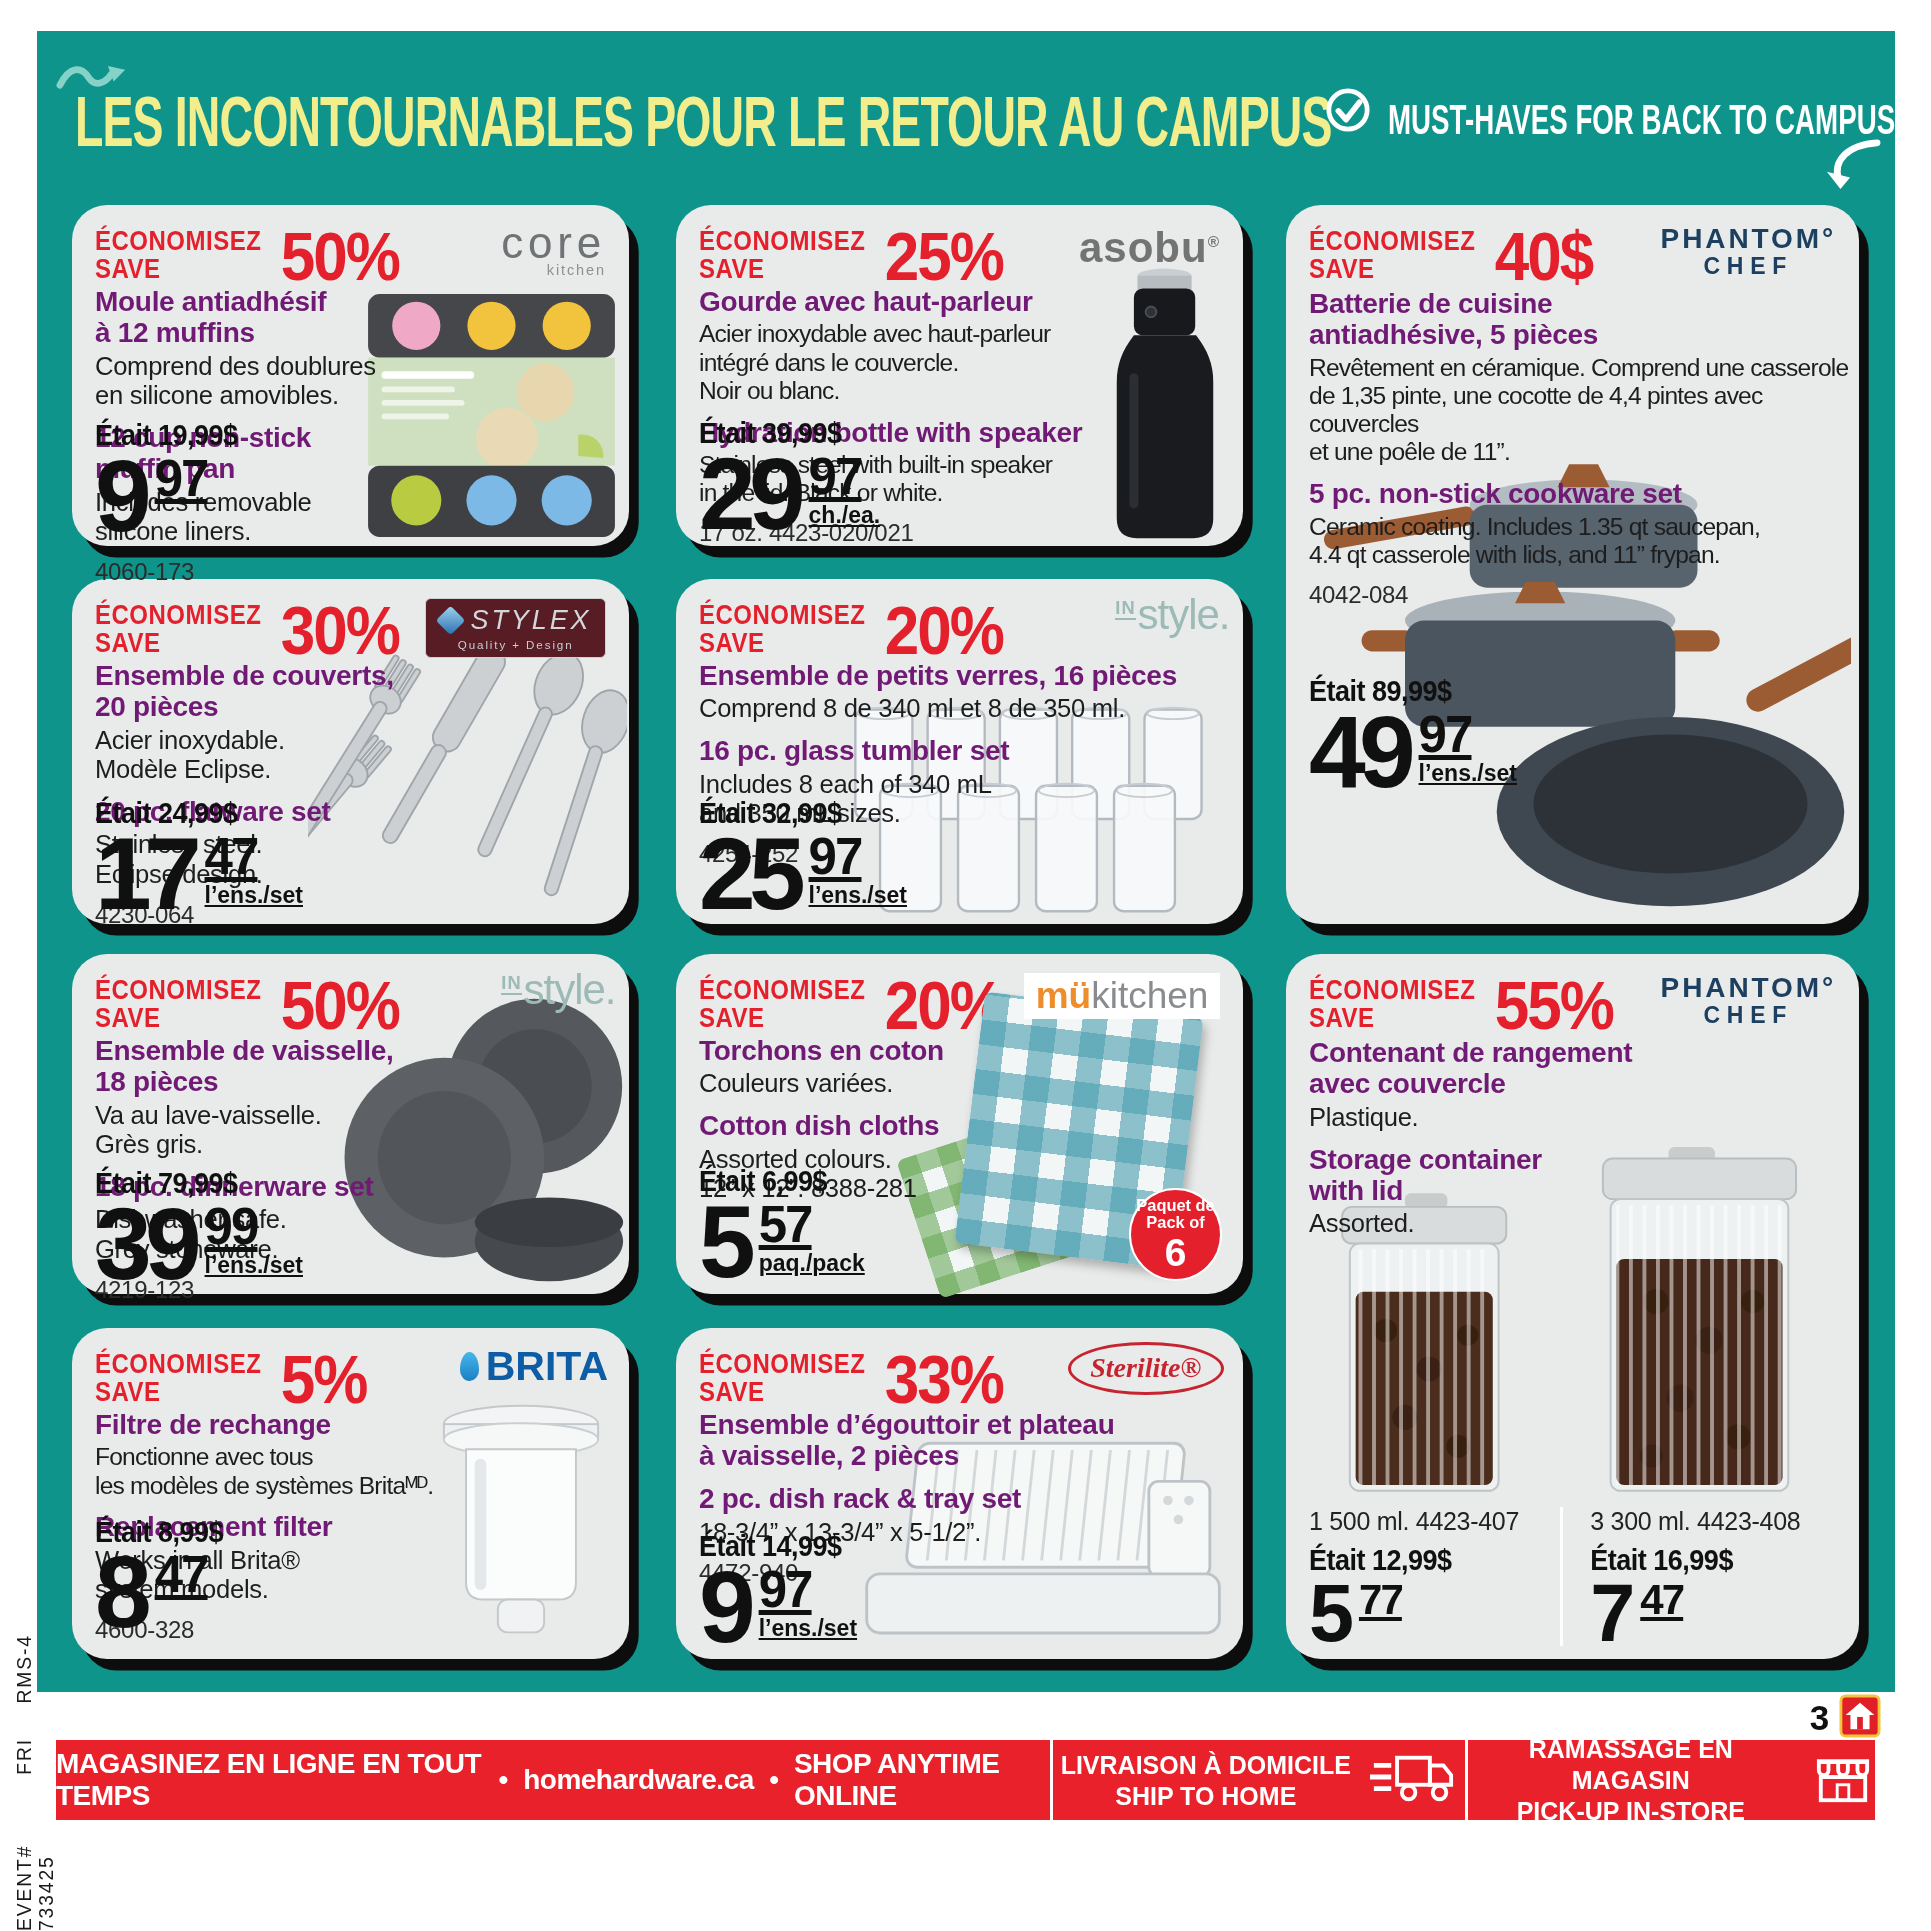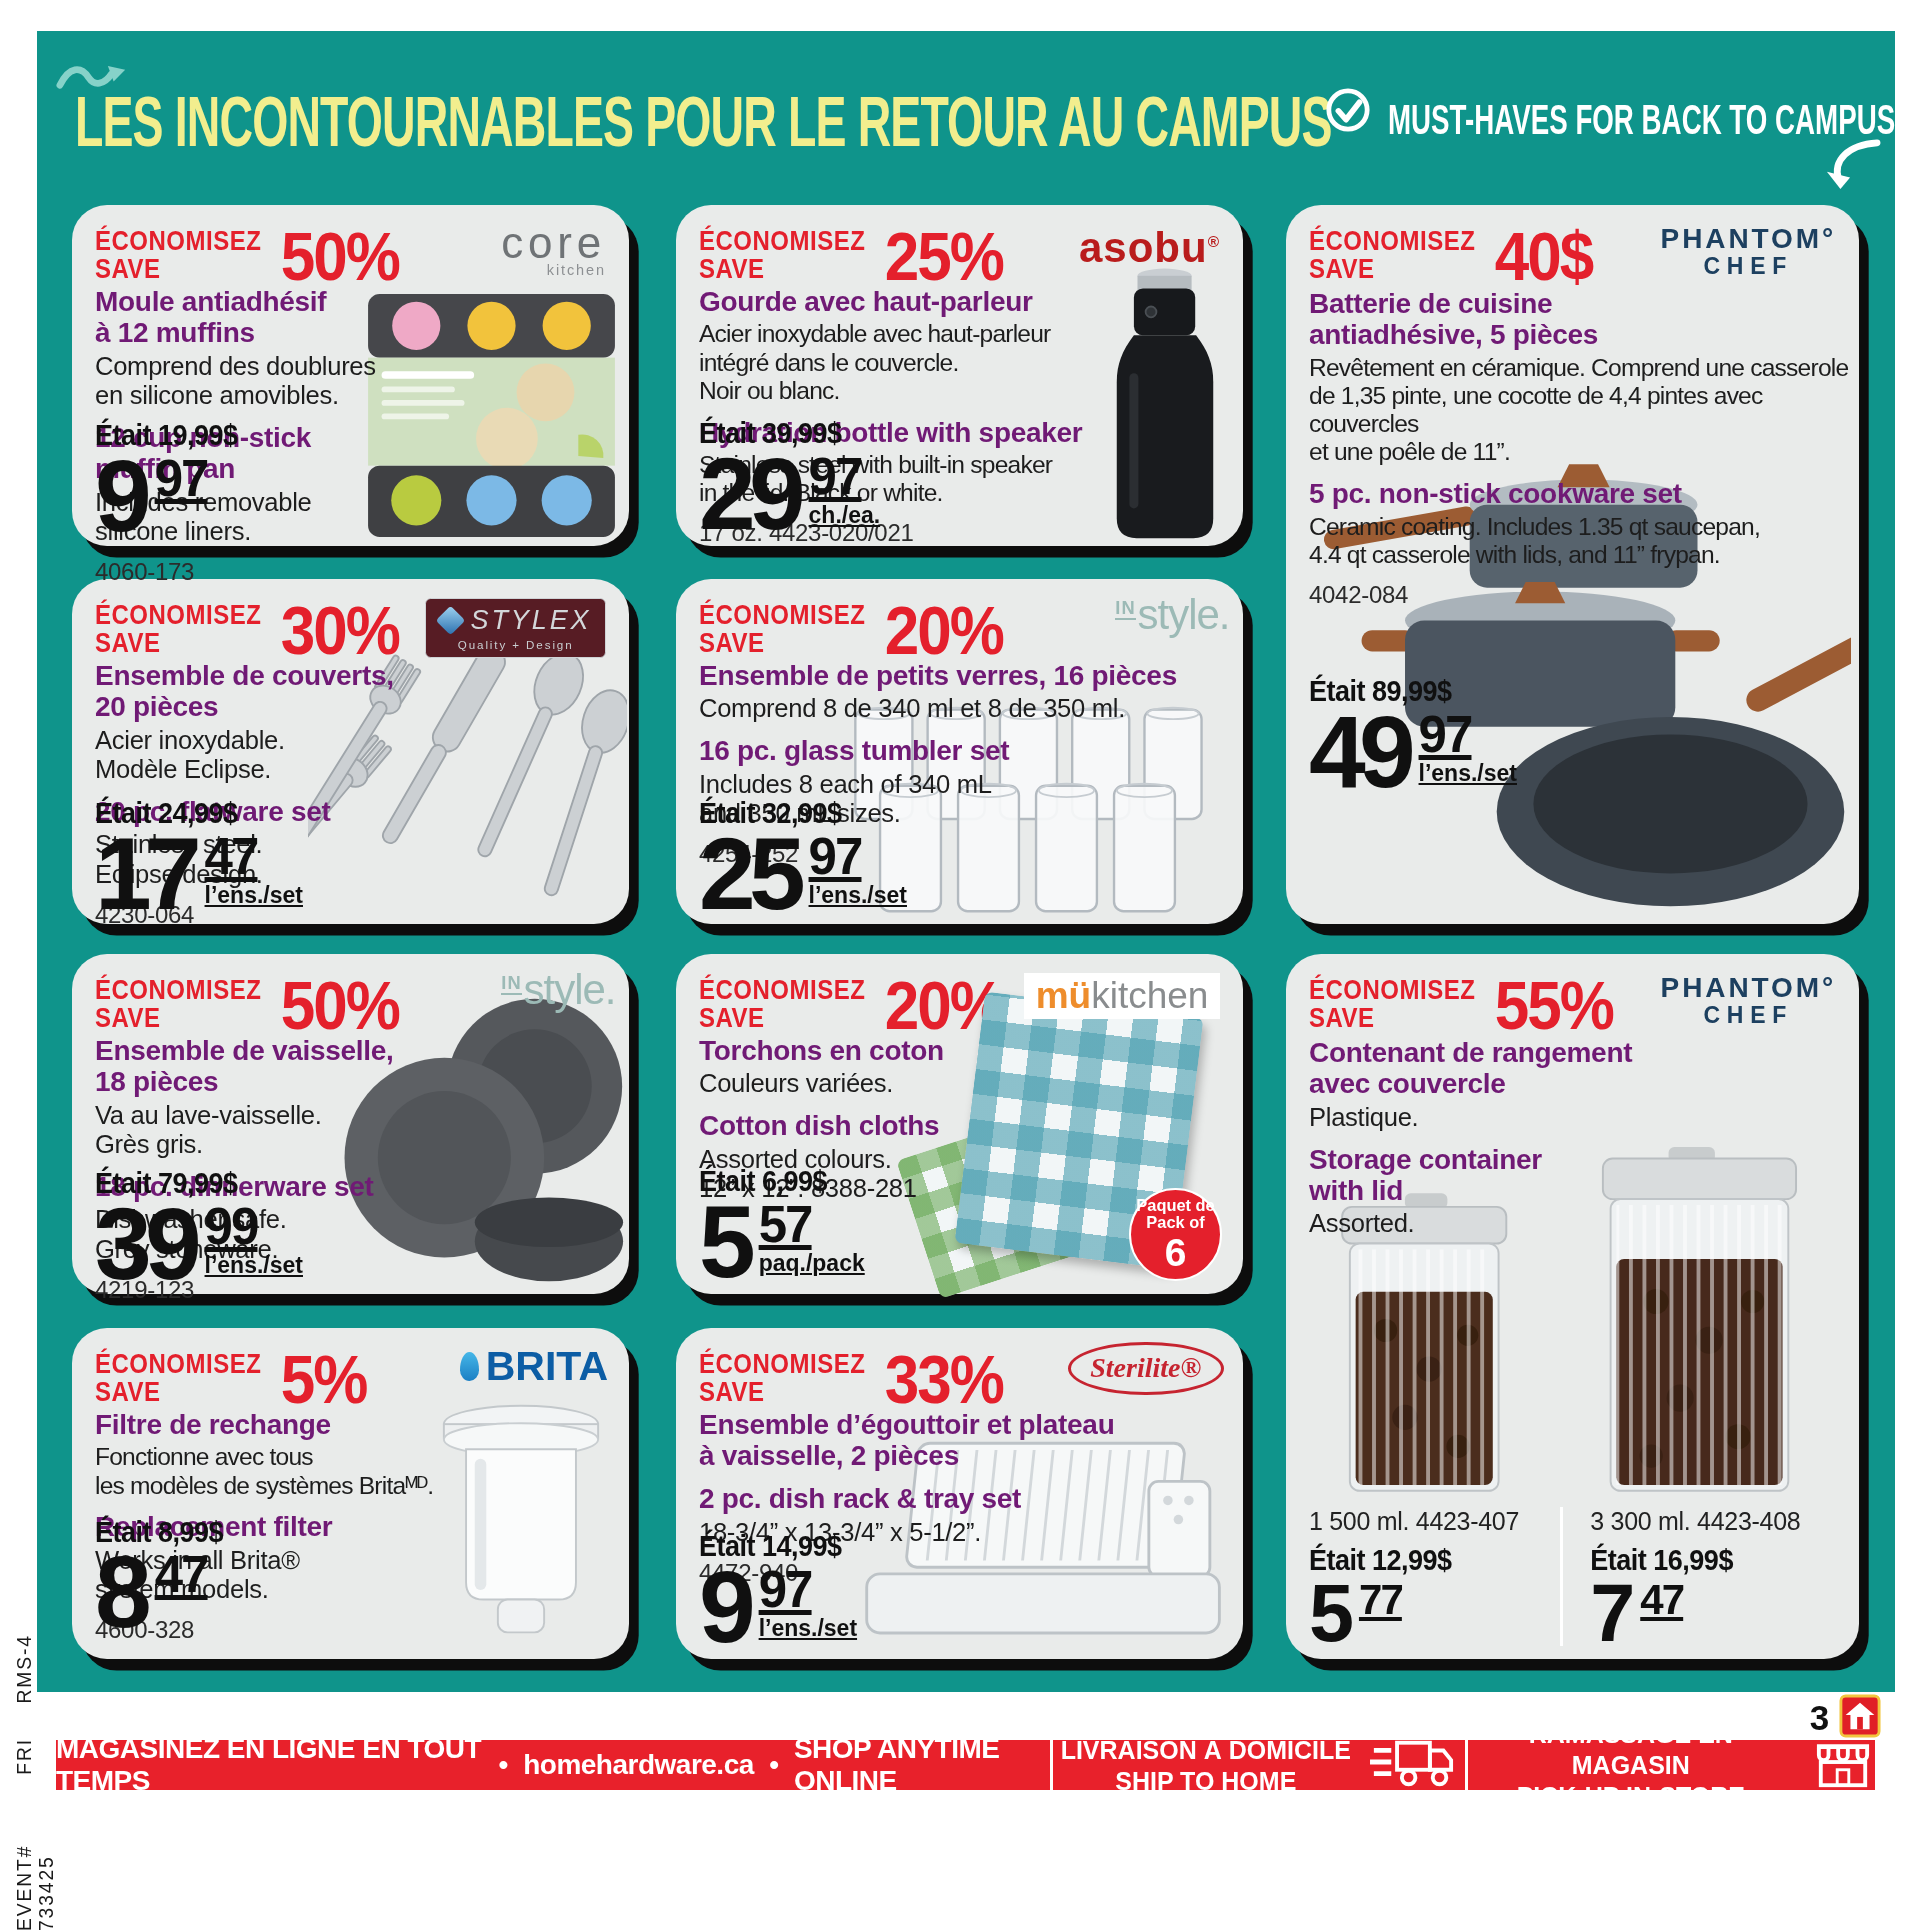--- a/index.html
+++ b/index.html
@@ -46,21 +46,21 @@
   .variants { position:absolute; left:23px; right:17.4px; bottom:13.5px; display:flex; z-index:4; color:#101010; }
   .variant { flex:1 1 0; }
   .variant.second { border-left:3.9px solid #ffffff; padding-left:27px; }
   .v-size { font-size:25px; color:#222222; margin-bottom:11.6px; letter-spacing:-0.3px; }
 
   
   .brand { position:absolute; top:19.3px; right:23px; z-index:2; }
   .brand-core { text-align:right; color:#6f7376; line-height:.85; }
   .core-main { font-size:44px; letter-spacing:4.8px; }
   .core-sub { display:block; font-size:14.5px; letter-spacing:1.9px; color:#8d9093; margin-top:1.9px; }
-  .brand-asobu { color:#b91c1c; font-size:42px; font-weight:bold; letter-spacing:1px; }
+  .brand-asobu { color:#737373; font-size:42px; font-weight:bold; letter-spacing:1px; }
   .brand-asobu sup { font-size:15.4px; }
   .brand-phantom { text-align:center; color:#1d4060; font-weight:bold; line-height:1.05; }
   .ph1 { font-size:28px; letter-spacing:2.9px; display:block; }
   .ph2 { font-size:23px; letter-spacing:6.8px; display:block; }
   .brand-stylex { background:#571c24; border:1.9px solid #cfd3d6; border-radius:5.8px; padding:5.8px 13.5px; text-align:center; }
   .stylex-row { display:flex; align-items:center; gap:9.7px; justify-content:center; }
   .stylex-diamond { display:inline-block; width:21px; height:21px; border-radius:3.9px;
                     background:linear-gradient(135deg,#9fd3f0,#2a6fae); transform:rotate(45deg); }
   .stylex-main { color:#d3d7da; font-size:27px; font-weight:normal; letter-spacing:2.9px; font-style:italic; }
   .stylex-sub { color:#c9ced1; font-size:11.6px; letter-spacing:1.9px; margin-top:1.9px; display:block; }
@@ -86,21 +86,21 @@
     box-shadow:3.9px 5.8px 9.7px rgba(0,0,0,.25); }
   .pack-badge { position:absolute; right:21px; top:234px; width:93px; height:93px; border-radius:50%;
     background:#e4202c; border:2.9px solid #ffffff; color:#ffffff; display:flex; flex-direction:column;
     align-items:center; justify-content:center; text-align:center; font-weight:bold; line-height:1; z-index:5; }
   .pb-line { font-size:16.4px; }
   .pb-qty { font-size:39px; margin-top:2.9px; }
 
   
   .pageno { position:absolute; top:1694px; right:50px; display:flex; align-items:center; gap:9.7px; }
   .pnum { font-size:35px; font-weight:bold; color:#111111; }
-  .redbar { position:absolute; left:56px; top:1740px; width:1819px; height:50px; background:#e8212b;
+  .redbar { position:absolute; left:56px; top:1740px; width:1819px; height:80px; background:#e8212b;
             display:flex; align-items:stretch; color:#ffffff; }
   .fs { display:flex; align-items:center; justify-content:center; }
   .fs1 { flex:0 0 997px; gap:15.4px; font-size:28px; font-weight:bold; letter-spacing:-0.5px; border-right:3.9px solid #ffffff; }
   .fs2 { flex:0 0 415px; gap:17.4px; border-right:3.9px solid #ffffff; }
   .fs3 { flex:1 1 auto; gap:17.4px; }
   .fs-lines { text-align:center; line-height:1.18; font-size:25px; font-weight:bold; transform:scaleY(1.05); }
   .side { position:absolute; left:13.5px; writing-mode:vertical-rl; transform:rotate(180deg);
           color:#1a1a1a; font-size:19.3px; letter-spacing:1.9px; }
 </style>
 </head>

